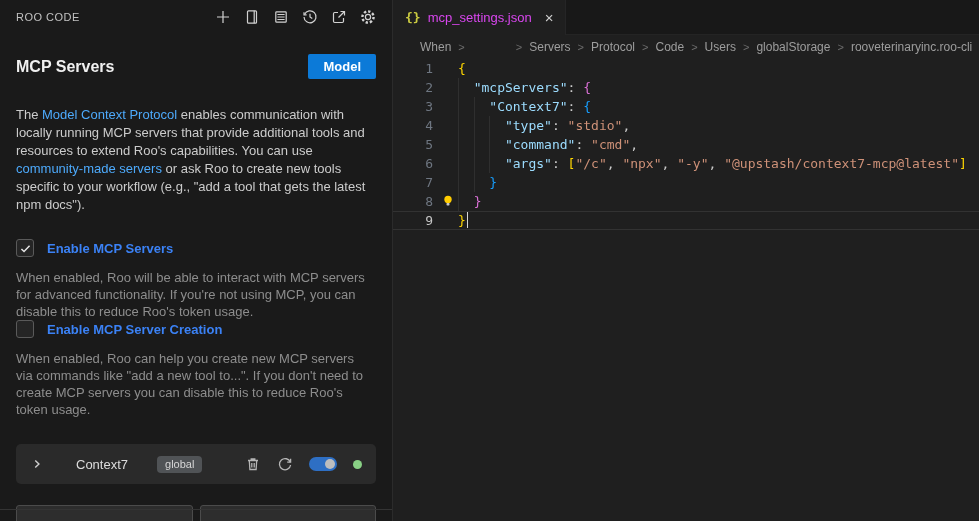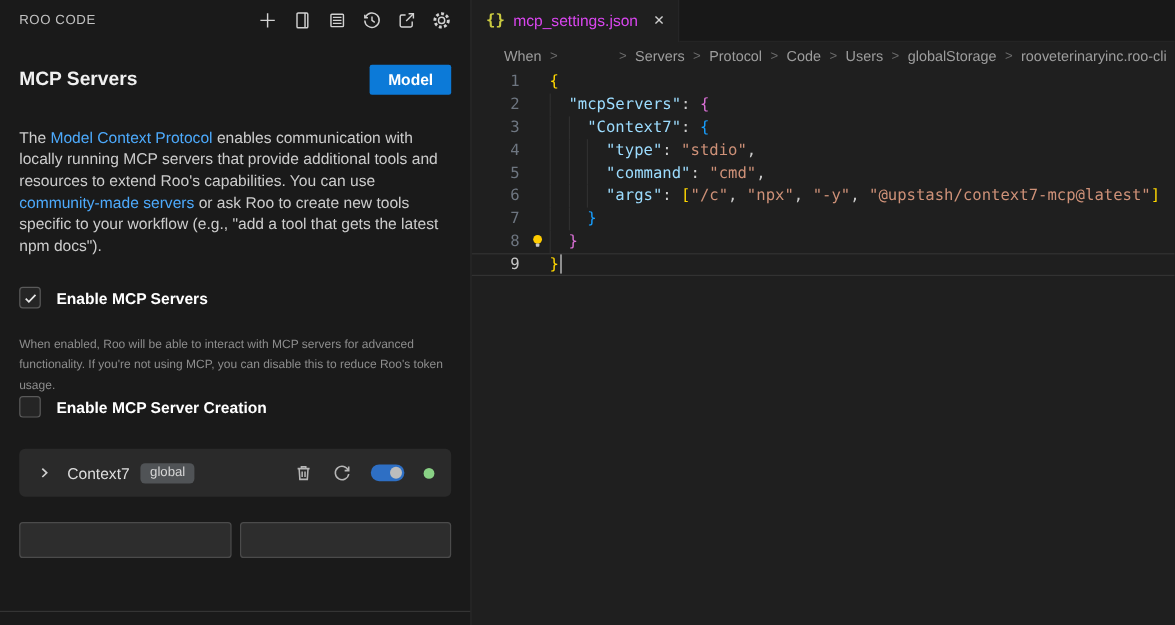--- a/index.html
+++ b/index.html
@@ -25,25 +25,25 @@
   .intro { margin-top:27px; font-size:13px; line-height:18px; color:#cccccc; width:360px; }
   .intro .lnk { color:#4daafc; cursor:pointer; }
 
   .toggle-row { display:flex; align-items:center; gap:13px; }
   .toggle-row.first { margin-top:25px; }
   .toggle-row.second { }
   .checkbox { width:18px; height:18px; border:1px solid #5a5a5a; border-radius:3px;
     background:#252525; flex:none; display:flex; align-items:center; justify-content:center; cursor:pointer; }
   .checkbox svg { width:13px; height:13px; stroke:#e6e6e6; stroke-width:1.8; fill:none; display:none; }
   .checkbox.checked svg { display:block; }
-  .toggle-label { font-size:13px; font-weight:bold; color:#ffffff; }
-  .desc { margin-top:22px; font-size:10px; line-height:17px; color:#8d8d8d; width:358px; }
+  .toggle-label { font-size:13px; font-weight:bold; color:#3b82f6; }
+  .desc { margin-top:12px; font-size:13px; line-height:17px; color:#8d8d8d; width:358px; }
 
   .server-card { margin-top:26px; height:40px; background:#2a2a2a; border-radius:5px;
-    display:flex; align-items:center; padding:0 14px; cursor:pointer; }
+    display:flex; align-items:center; padding:0 14px; cursor:pointer;gap:20px; }
   .chev { width:14px; height:14px; flex:none; }
   .chev svg { width:14px; height:14px; stroke:#cfcfcf; stroke-width:1.6; fill:none; }
   .server-name { font-size:13px; color:#dddddd; margin-left:12px; }
   .badge { margin-left:9px; background:#505356; color:#d6d6d6; font-size:11px;
     padding:2px 8px 3px; border-radius:4px; }
   .card-right { margin-left:auto; display:flex; align-items:center; gap:16px; }
   .card-icon { width:16px; height:16px; cursor:pointer; }
   .card-icon svg { width:16px; height:16px; stroke:#b6b6b6; stroke-width:1.3; fill:none; }
   .switch { width:28px; height:14px; border-radius:8px; background:#2e6fc4; position:relative; cursor:pointer; flex:none; }
   .switch .knob { position:absolute; right:2px; top:2px; width:10px; height:10px; border-radius:50%; background:#bdbdbd; }
@@ -156,20 +156,21 @@
       <span class="toggle-label">Enable MCP Servers</span>
     </div>
     <p class="desc">When enabled, Roo will be able to interact with MCP servers for advanced functionality. If you're not using MCP, you can disable this to reduce Roo's token usage.</p>
 
     <div class="toggle-row second">
       <span class="checkbox" id="cb1">
         
       </span>
       <span class="toggle-label">Enable MCP Server Creation</span>
     </div>
+    <p class="desc">When enabled, Roo can help you create new MCP servers via commands like "add a new tool to...". If you don't need to create MCP servers you can disable this to reduce Roo's token usage.</p>
 
     <div class="server-card">
       <span class="chev">
         <svg viewBox="0 0 16 16">
             <path d="M6 4l4.2 4L6 12"></path>
           </svg></span>
       <span class="server-name">Context7</span>
       <span class="badge">global</span>
       <span class="card-right">
         <span class="card-icon">

